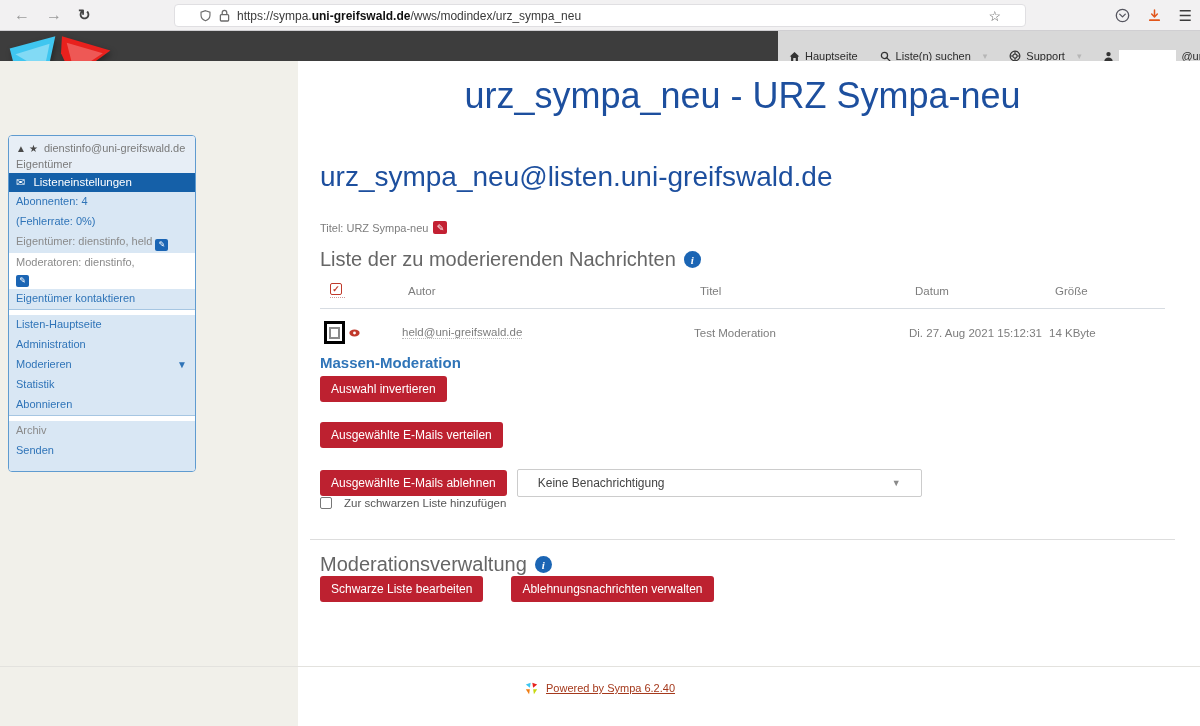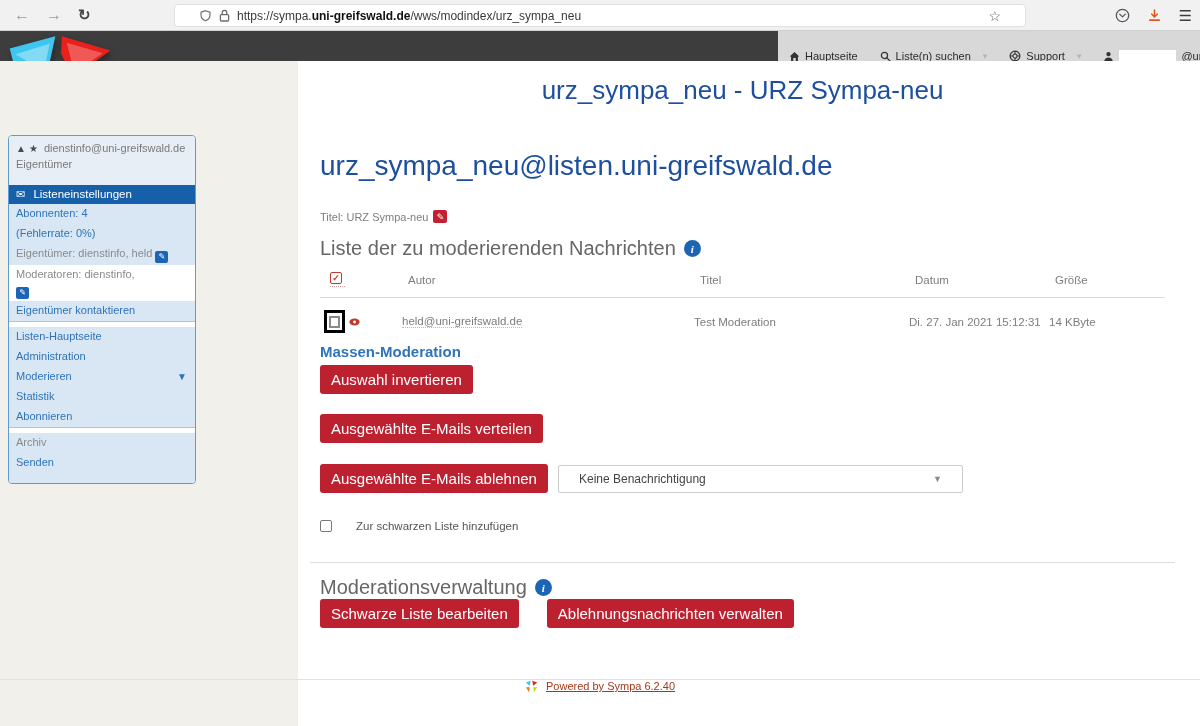--- a/index.html
+++ b/index.html
@@ -43,42 +43,42 @@
   
   .logo { position:absolute; left:4px; top:32px; filter:drop-shadow(2px 3px 3px rgba(0,0,0,.35)); cursor:pointer; }
 
   
   .left-col { position:absolute; left:0; top:61px; width:298px; bottom:0; background:var(--page_bg,#f1f0ea); }
   .sidebar {
     position:absolute; left:8px; top:74px; width:188px;
     background:#fff; border:1px solid #5f9bd0; border-radius:4px; overflow:hidden;
     font-size:11px;
   }
-  .sb-user { background:#e7eef6; color:#7a7a7a; padding:5px 7px 12px; line-height:1.45; }
+  .sb-user { background:#e7eef6; color:#7a7a7a; padding:5px 7px 0; line-height:1.45; }
   .sb-user .ic { color:#4a4a4a; font-size:10px; margin-right:3px; }
   .sb-active { background:var(--active_row_blue,#1560a8); color:#fff; padding:3px 7px; font-size:11.5px; cursor:pointer; }
   .sb-active .env { font-size:11px; margin-right:5px; }
   .sb-row { background:var(--sidebar_row_bg,#d9e7f4); padding:2px 7px; line-height:1.45; cursor:pointer; position:relative; }
   .sb-row.white { background:#fff; cursor:default; }
   .sb-row a, .sb-link { color:var(--link_blue,#2f74b8); text-decoration:none; }
   .sb-row.gray { color:#8a8a8a; }
   .sb-gap { height:6px; background:#fff; border-top:1px solid #a6c6e2; }
   .sb-caret { position:absolute; right:8px; top:3px; color:var(--link_blue,#2f74b8); font-size:10px; }
   .edit-badge {
     display:inline-flex; align-items:center; justify-content:center;
     width:13px; height:12px; border-radius:2px; background:var(--info_blue,#1b65b4);
     color:#fff; font-size:8px; vertical-align:-2px; cursor:pointer;
   }
   .edit-badge.red { background:var(--edit_red,#c32032); width:14px; height:13px; font-size:9px; }
   .sb-bottom { padding-bottom:12px; }
 
   
   .main-col { position:absolute; left:298px; top:61px; right:0; bottom:0; background:#fff; }
   .content { padding:14px 35px 0 22px; }
-  .page-title { text-align:center; color:var(--accent_blue,#1d4f9e); font-size:26px; font-weight:400; }
+  .page-title { text-align:center; color:var(--accent_blue,#1d4f9e); font-size:36px; font-weight:400; }
   .list-address { margin-top:44px; color:var(--accent_blue,#1d4f9e); font-size:28px; font-weight:400; }
   .titel-row { margin-top:28px; font-size:11px; color:#7d7d7d; display:flex; align-items:center; gap:5px; }
   .sec-heading { font-size:20px; font-weight:400; color:var(--heading_gray,#666); display:flex; align-items:center; gap:8px;text-align:center; }
   .sec-heading.first { margin-top:14px; }
   .sec-heading.second { margin-top:13px; }
   .info-icon {
     display:inline-flex; align-items:center; justify-content:center;
     width:17px; height:17px; border-radius:50%; background:var(--info_blue,#1b65b4);
     color:#fff; font-size:11px; font-weight:bold; font-style:italic; font-family:"Liberation Serif",serif;
     cursor:pointer;
@@ -92,42 +92,42 @@
   .cb-header { display:inline-flex; align-items:center; gap:2px; border-bottom:1px dotted #cf9a9a; padding-bottom:2px; cursor:pointer; width:15px; }
   .cb-red { display:inline-flex; align-items:center; justify-content:center; width:12px; height:12px; border:1.5px solid #c0392b; border-radius:2px; color:#c0392b; font-size:9px; font-weight:bold; }
   .row-check { display:flex; align-items:center; gap:4px; }
   .focus-box { display:inline-flex; align-items:center; justify-content:center; width:21px; height:23px; border:3px solid #000; background:#fff; cursor:pointer; }
   .focus-box .inner { width:11px; height:12px; border:2px solid #8a8a8a; background:#fff; }
   .dotted-link { border-bottom:1px dotted #b9b9b9; cursor:pointer; width:fit-content; }
 
   .mass-heading { margin-top:8px; font-size:15px; color:var(--link_blue,#2f74b8); font-weight:700; }
   .btn-red {
     display:inline-block; background:var(--button_red,#bd2130); color:#fff;
-    border:none; border-radius:3px; font-size:15px; font-family:"Liberation Sans",sans-serif;
+    border:none; border-radius:3px; font-size:12px; font-family:"Liberation Sans",sans-serif;
     padding:6px 11px; cursor:pointer;
   }
   .btn-invert { margin-top:5px; }
   .btn-distribute { margin-top:20px; }
   .reject-row { margin-top:21px; display:flex; align-items:center; gap:10px; }
   .select-box {
     width:405px; height:28px; background:#fff; border:1px solid #ccc; border-radius:2px;
     display:flex; align-items:center; justify-content:space-between; padding:0 20px;
     font-size:12px; color:#444; cursor:pointer;
   }
   .select-box .sel-caret { color:#8a8a8a; font-size:9px; }
-  .cb-row { margin-top:27px; display:flex; align-items:center; gap:24px; font-size:11.5px; color:#555; }
+  .cb-row { display:flex; align-items:center; gap:12px; font-size:11.5px; color:#555; }
   .cb-plain { width:12px; height:12px; border:1px solid #777; border-radius:2px; background:#fff; cursor:pointer; }
   .hr-sep { margin:30px -10px 0 -10px; border:none; border-top:1px solid #ddd; }
   .mgmt-btns { display:flex; gap:28px; }
 
   
   .footer {
-    position:absolute; left:0; bottom:4px; width:1200px; height:43px;
+    position:absolute; left:0; bottom:17px; width:1200px; height:43px;
     border-top:1px solid #e3e2de;
-    display:flex; align-items:flex-start; justify-content:center; gap:8px;
+    display:flex; align-items:center; justify-content:center; gap:8px;
   }
   .footer a { color:var(--footer_link,#a5391c); font-size:11px; }
 
   
   .svg-ic { display:inline-block; vertical-align:middle; }
 </style>
 </head>
 <body>
 
 <div class="browser-bar">
@@ -282,21 +282,21 @@
           <span class="focus-box">
               <span class="inner"></span>
             </span>
           <svg class="svg-ic" width="11" height="8" viewBox="0 0 14 10">
               <ellipse cx="7" cy="5" rx="6.5" ry="4.3" fill="#c0392b"></ellipse>
               <circle cx="7" cy="5" r="1.8" fill="#ffffff"></circle>
             </svg>
         </span>
         <span class="dotted-link">held@uni-greifswald.de</span>
         <span>Test Moderation</span>
-        <span>Di. 27. Jan 2021 15:12:31</span>
+        <span>Di. 27. Aug 2021 15:12:31</span>
         <span>14 KByte</span>
       </div>
     </div>
 
     <h4 class="mass-heading">Massen-Moderation</h4>
 
     <button class="btn-red btn-invert">Auswahl invertieren</button>
     <br>
     <button class="btn-red btn-distribute">Ausgewählte E-Mails verteilen</button>
 

